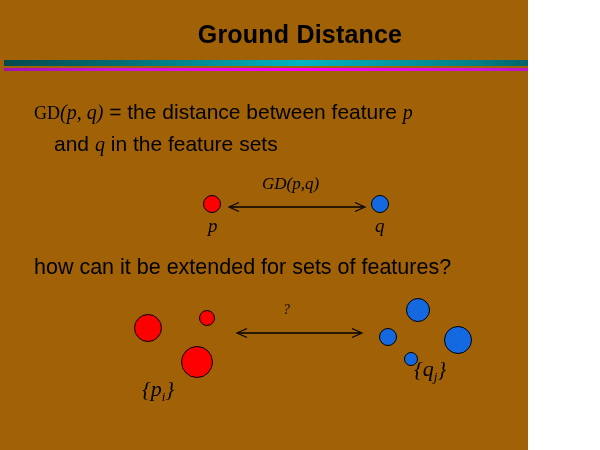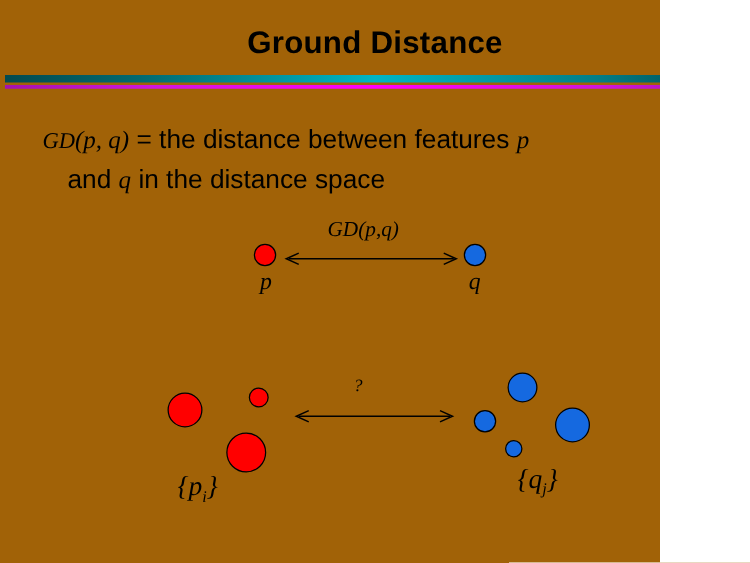--- a/index.html
+++ b/index.html
@@ -71,21 +71,20 @@
   #def-line-2 { top: 130px; left: 54px; }
   #question-line { top: 254px; left: 34px; font-size: 21.5px; }
 
   .math {
     font-family: "Liberation Serif", "DejaVu Serif", serif;
     font-style: italic;
     font-size: 20px;
   }
   .math-caps {
     font-family: "Liberation Serif", "DejaVu Serif", serif;
-    font-style: italic;
     font-size: 18px;
   }
   .math-var {
     font-family: "Liberation Serif", "DejaVu Serif", serif;
     font-style: italic;
     font-size: 20px;
   }
 
   
   .dot {
@@ -134,44 +133,45 @@
 <div id="slide">
 
   <div id="slide-title">Ground Distance</div>
 
   <div id="divider">
     <div id="divider-teal"></div>
     <div id="divider-magenta"></div>
   </div>
 
   <div class="body-text" id="def-line-1">
-    <span class="math-caps">GD</span><span class="math">(</span><span class="math-var">p</span><span class="math">, </span><span class="math-var">q</span><span class="math">)</span><span> = </span><span>the distance between features </span><span class="math-var">p</span>
+    <span class="math-caps">GD</span><span class="math">(</span><span class="math-var">p</span><span class="math">, </span><span class="math-var">q</span><span class="math">)</span><span> = </span><span>the distance between feature </span><span class="math-var">p</span>
   </div>
 
   <div class="body-text" id="def-line-2">
-    <span>and </span><span class="math-var">q</span><span> in the distance space</span>
+    <span>and </span><span class="math-var">q</span><span> in the feature sets</span>
   </div>
 
   <div>
 
     <div class="arrow-label" style="left:262px; top:174px; font-size:17px;">GD(p,q)</div>
 
     <svg class="arrow-svg" style="left:225px; top:198px;" width="145" height="20" viewBox="0 0 145 20">
       <line x1="6" y1="9" x2="138" y2="9" stroke="#000000" stroke-width="1.3"></line>
       <polyline points="14,4.5 4,9 14,13.5" fill="none" stroke="#000000" stroke-width="1.2"></polyline>
       <polyline points="130,4.5 140,9 130,13.5" fill="none" stroke="#000000" stroke-width="1.2"></polyline>
     </svg>
 
     <div class="dot" style="left:203px; top:195px; width:18px; height:18px; background:#ff0000;"></div>
     <div class="dot-label" style="left:208px; top:216px;">p</div>
 
     <div class="dot" style="left:371px; top:195px; width:18px; height:18px; background:#1569e0;"></div>
     <div class="dot-label" style="left:375px; top:216px;">q</div>
   </div>
 
+  <div class="body-text" id="question-line">how can it be extended for sets of features?</div>
 
   <div>
 
     <div class="arrow-label" style="left:283px; top:302px; font-size:14px;">?</div>
 
     <svg class="arrow-svg" style="left:233px; top:324px;" width="134" height="20" viewBox="0 0 134 20">
       <line x1="6" y1="9" x2="127" y2="9" stroke="#000000" stroke-width="1.3"></line>
       <polyline points="14,4.5 4,9 14,13.5" fill="none" stroke="#000000" stroke-width="1.2"></polyline>
       <polyline points="119,4.5 129,9 119,13.5" fill="none" stroke="#000000" stroke-width="1.2"></polyline>
     </svg>
@@ -182,16 +182,16 @@
       <div class="dot" style="left:181px; top:346px; width:32px; height:32px; background:#ff0000;"></div>
     </div>
     <div class="set-label" style="left:142px; top:378px;"><span>{p</span><sub>i</sub><span>}</span></div>
 
     <div>
       <div class="dot" style="left:406px; top:298px; width:24px; height:24px; background:#1569e0;"></div>
       <div class="dot" style="left:379px; top:328px; width:18px; height:18px; background:#1569e0;"></div>
       <div class="dot" style="left:444px; top:326px; width:28px; height:28px; background:#1569e0;"></div>
       <div class="dot" style="left:404px; top:352px; width:14px; height:14px; background:#1569e0;"></div>
     </div>
-    <div class="set-label" style="left:414px; top:372px;"><span>{q</span><sub>j</sub><span>}</span></div>
+    <div class="set-label" style="left:414px; top:358px;"><span>{q</span><sub>j</sub><span>}</span></div>
   </div>
 
 </div>
 
 </body></html>

